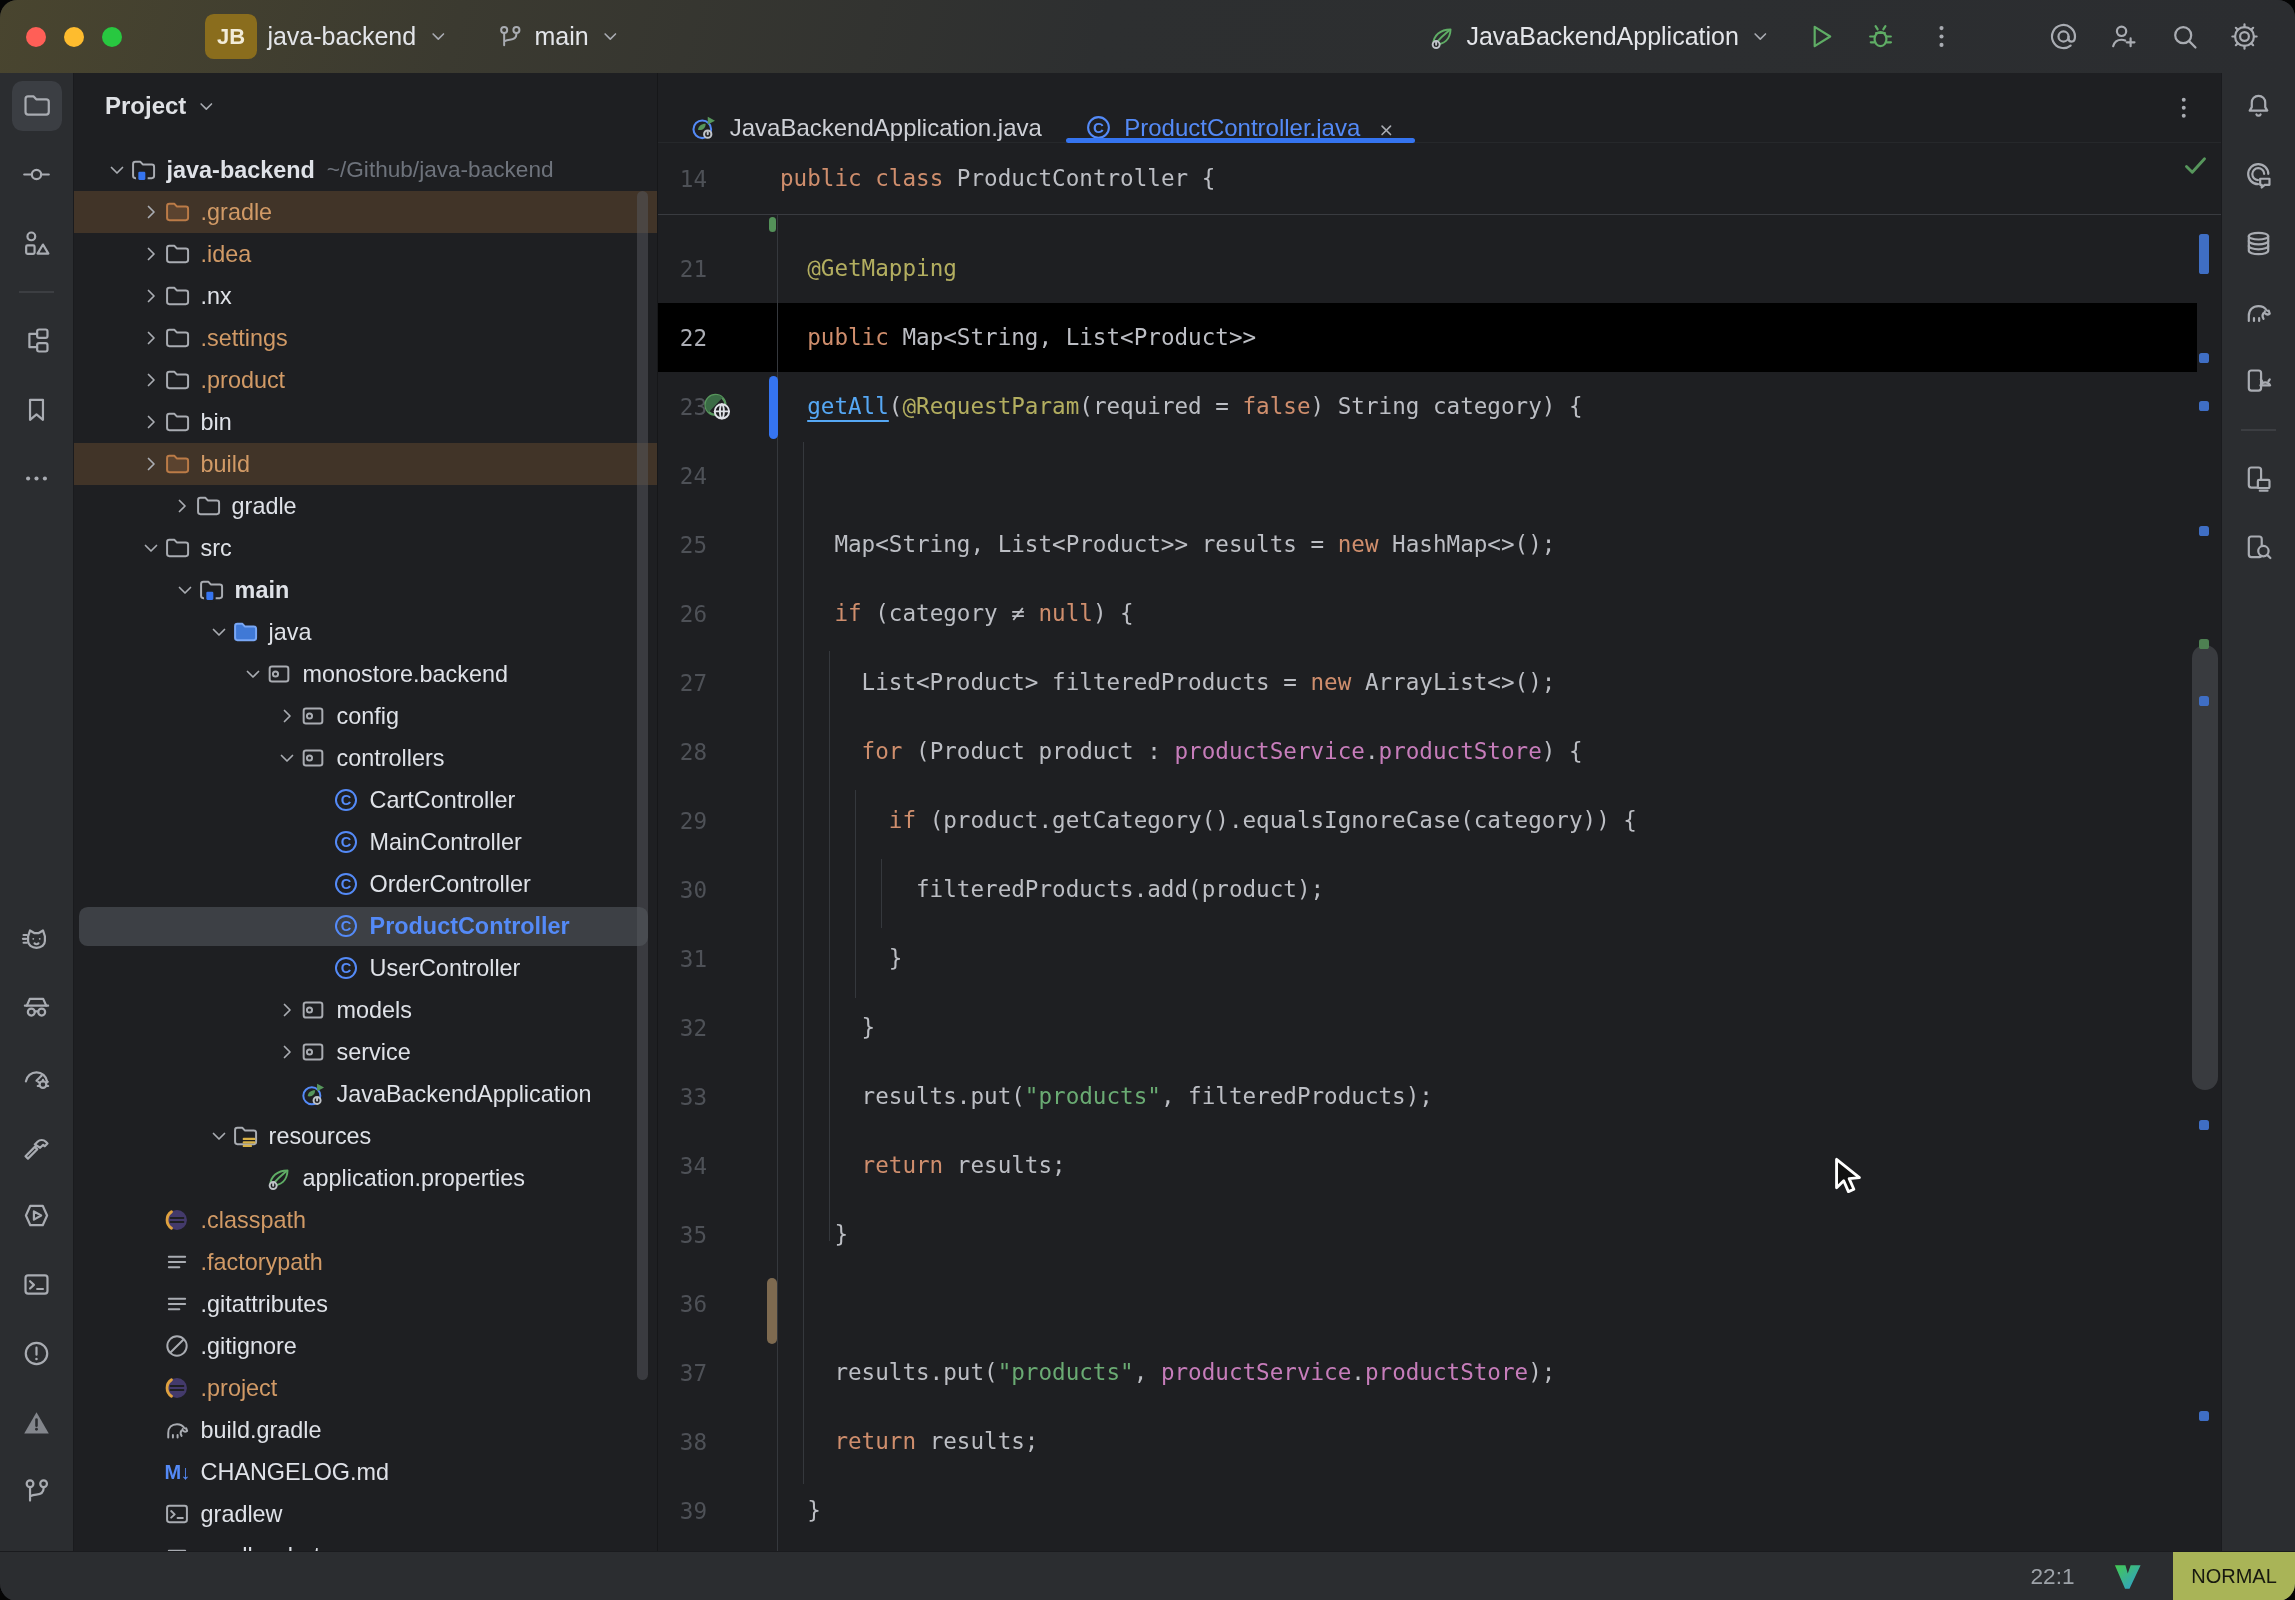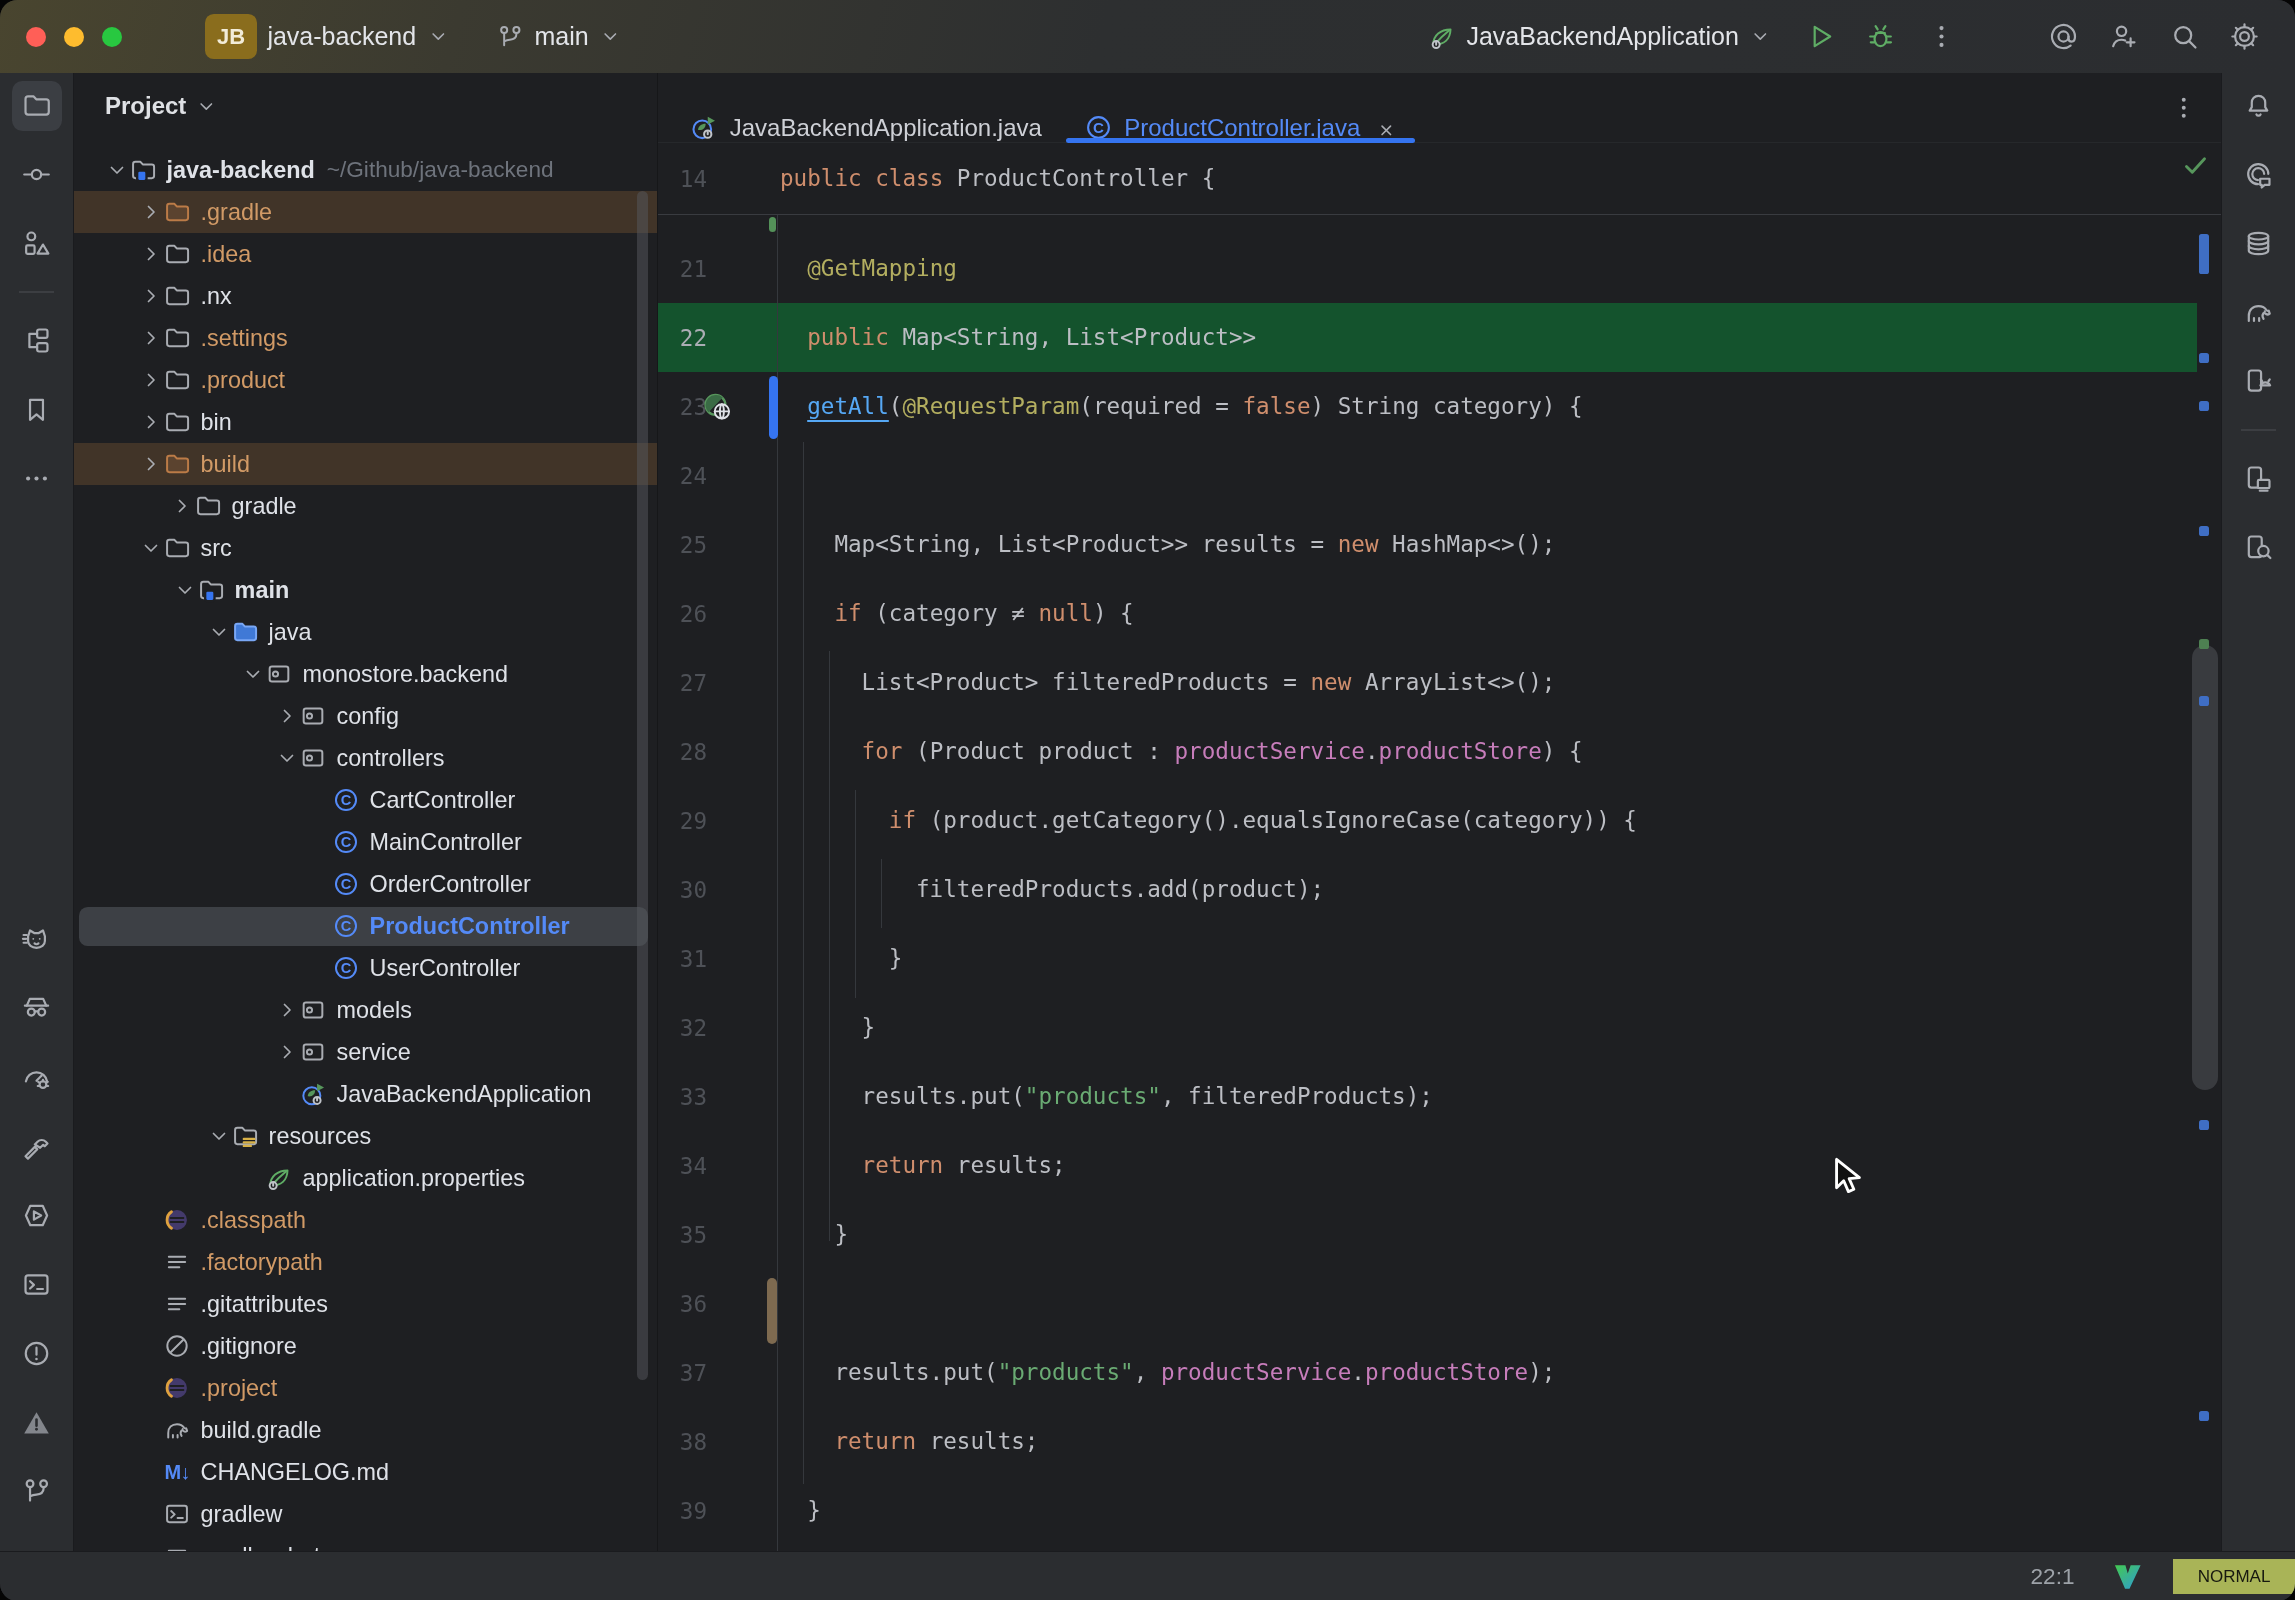--- a/index.html
+++ b/index.html
@@ -58,42 +58,42 @@
   .tab{height:69px;display:flex;align-items:flex-end;gap:11.3px;padding:0 21px;font-size:24px;color:#ced0d6;position:relative;}
   .tab:first-child{margin-left:10.4px;}
   .tab .ti{width:29px;height:29px;}
   .tab.active{color:#548af7;}
   .tab.active::after{content:"";position:absolute;left:3.5px;right:3.5px;bottom:-0.9px;height:5.2px;border-radius:2.6px;background:#3574f0;}
   .tab-close{width:22.6px;height:22.6px;margin-left:3.5px;}
   .tab-kebab{margin-left:auto;margin-right:22.6px;width:29.5px;height:29.5px;}
   .sticky{height:71px;flex:none;display:flex;align-items:center;border-bottom:1.7px solid #393b40;}
   .code-area{flex:1;position:relative;overflow:hidden;padding-top:19px;}
   .code-row{height:69px;display:flex;align-items:center;position:relative;margin-right:24px;}
-  .code-row.current{background:#14532d;}
+  .code-row.current{background:#000000;}
   .gutter{width:122px;flex:none;height:100%;display:flex;align-items:center;position:relative;}
   .lnum{width:49px;text-align:right;font:22.6px "DejaVu Sans Mono",monospace;color:#4e5157;}
   .current .lnum{color:#abadb4;}
   .g-icon{position:absolute;left:43px;top:50%;transform:translateY(-50%);width:33px;height:33px;}
   .codetext{font:22.6px/69px "DejaVu Sans Mono",monospace;white-space:pre;color:#bcbec4;}
   .c-k{color:#cf8e6d;}
   .c-a{color:#b3ae60;}
   .c-s{color:#6aab73;}
   .c-f{color:#c77dbb;}
   .c-m{color:#56a8f5;text-decoration:underline;text-underline-offset:6px;text-decoration-thickness:1.7px;}
   .guide{position:absolute;width:0.9px;background:#35383d;}
   .gbar{position:absolute;border-radius:5.2px;}
   .stripe-mark{position:absolute;border-radius:2.6px;}
   .ed-thumb{position:absolute;width:26px;border-radius:13px;background:rgba(157,161,170,.22);}
   .inspect{position:absolute;width:31px;height:31px;}
 
   
   .statusbar{height:49px;flex:none;background:#2b2d30;border-top:0.9px solid #1a1b1e;display:flex;align-items:center;justify-content:flex-end;}
   .sb-caret{color:#9da2a8;font-size:22.6px;margin-right:38px;}
   .vim-v{width:29.5px;height:28px;margin-right:31px;}
-  .vim-badge{width:122px;height:35px;background:#a9b457;color:#17180f;display:flex;align-items:center;justify-content:center;font-size:17px;font-weight:400;}
+  .vim-badge{width:122px;height:49px;background:#a9b457;color:#17180f;display:flex;align-items:center;justify-content:center;font-size:20px;font-weight:400;}
 
   .cursor{position:absolute;left:1828px;top:1155px;width:40px;height:40px;z-index:50;}
 </style>
 </head>
 <body>
 
 <div class="window">
 
   <div class="titlebar">
     <div class="traffic">

